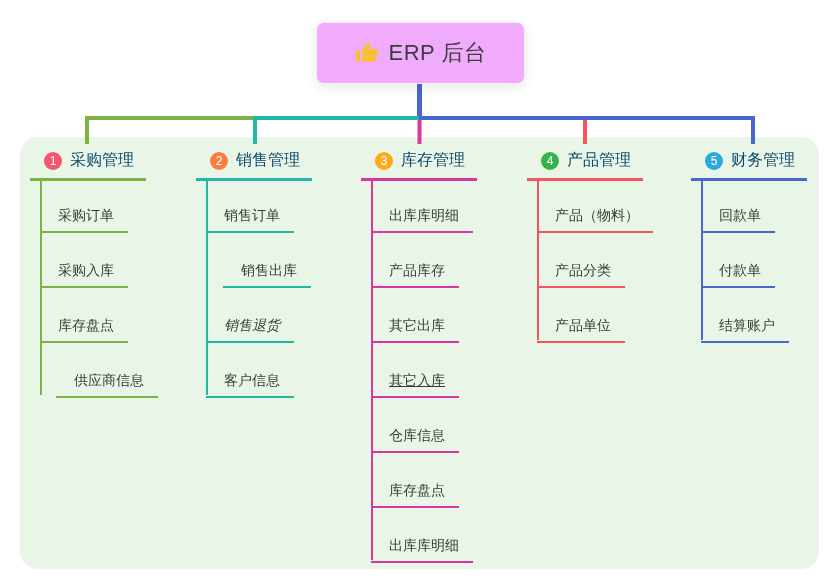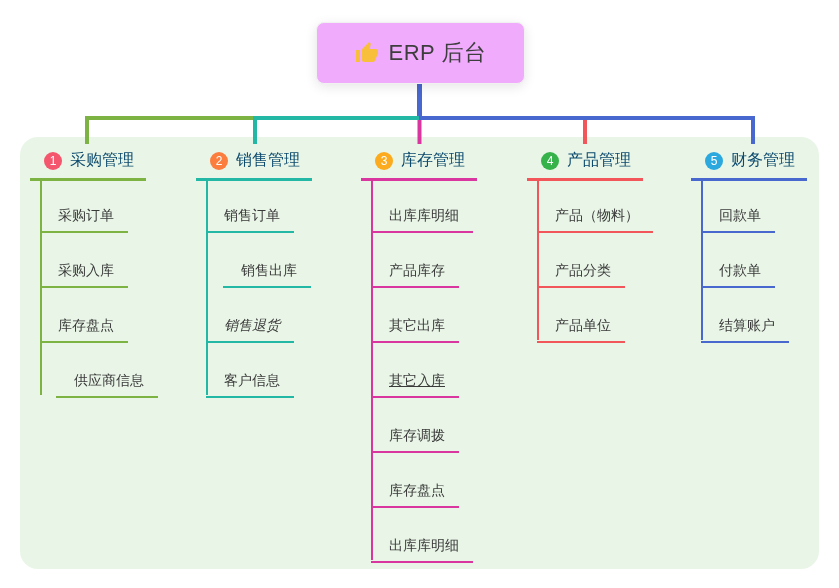--- a/index.html
+++ b/index.html
@@ -88,21 +88,21 @@
 
   <div class="branch-header" style="left: 361px; border-bottom-color: rgb(217, 55, 159);">
     <span class="badge" style="background: rgb(251, 171, 29);">3</span>
     <span class="branch-label">库存管理</span>
   </div>
   <div class="vline" style="left: 371px; height: 381px; background: rgb(217, 55, 159);"></div>
   <div class="child" style="left: 371px; top: 205px; border-bottom-color: rgb(217, 55, 159);"><span>出库库明细</span></div>
   <div class="child" style="left: 371px; top: 260px; border-bottom-color: rgb(217, 55, 159); text-align: center;"><span>产品库存</span></div>
   <div class="child" style="left: 371px; top: 315px; border-bottom-color: rgb(217, 55, 159);"><span>其它出库</span></div>
   <div class="child" style="left: 371px; top: 370px; border-bottom-color: rgb(217, 55, 159); text-decoration: underline;"><span>其它入库</span></div>
-  <div class="child" style="left: 371px; top: 425px; border-bottom-color: rgb(217, 55, 159);"><span>库存调拨</span></div>
+  <div class="child" style="left: 371px; top: 425px; border-bottom-color: rgb(217, 55, 159);"><span>仓库信息</span></div>
   <div class="child" style="left: 371px; top: 480px; border-bottom-color: rgb(217, 55, 159);"><span>库存盘点</span></div>
   <div class="child" style="left: 371px; top: 535px; border-bottom-color: rgb(217, 55, 159);"><span>出库库明细</span></div>
 
   <div class="branch-header" style="left: 527px; border-bottom-color: rgb(242, 85, 90);">
     <span class="badge" style="background: rgb(54, 178, 74);">4</span>
     <span class="branch-label">产品管理</span>
   </div>
   <div class="vline" style="left: 537px; height: 161px; background: rgb(242, 85, 90);"></div>
   <div class="child" style="left: 537px; top: 205px; border-bottom-color: rgb(242, 85, 90);"><span>产品（物料）</span></div>
   <div class="child" style="left: 537px; top: 260px; border-bottom-color: rgb(242, 85, 90);"><span>产品分类</span></div>

